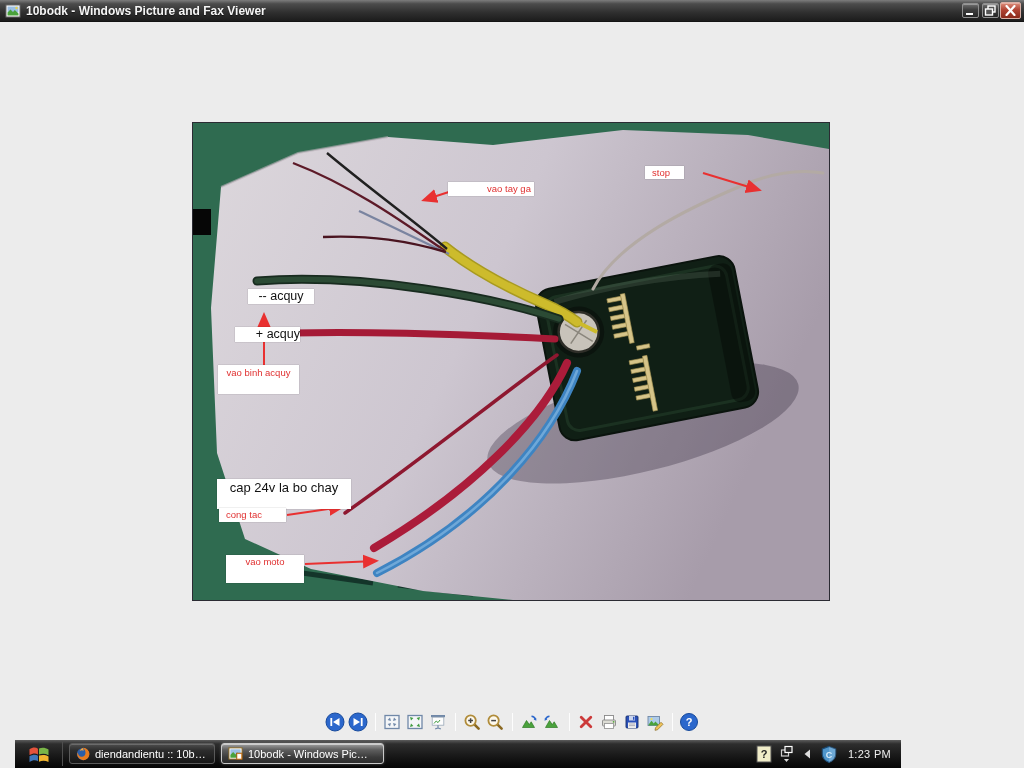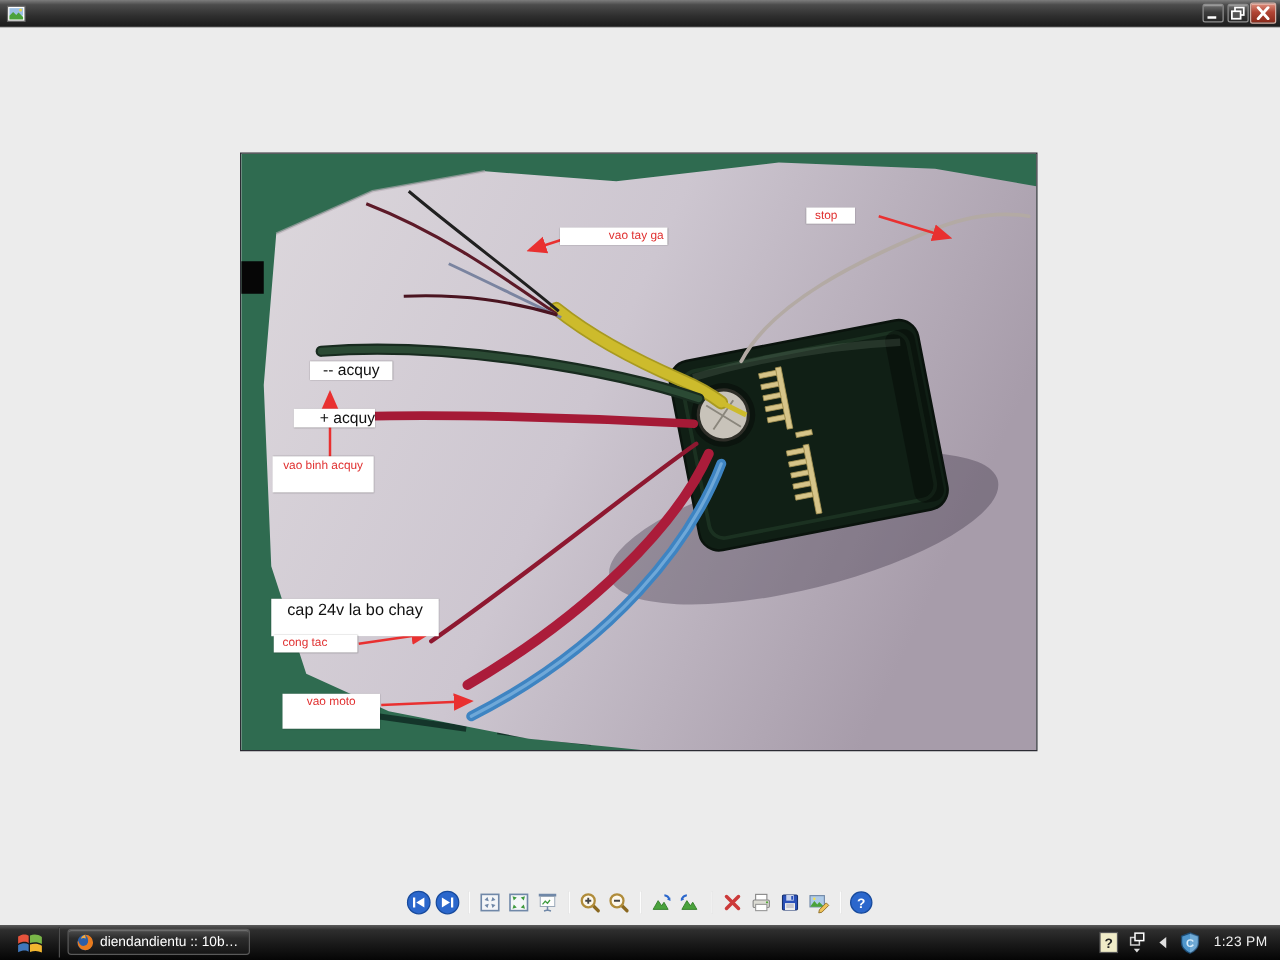--- a/index.html
+++ b/index.html
@@ -41,21 +41,21 @@
   .lbl-congtac    { left:26px;  top:385px; width:67px;  height:14px; line-height:14px; padding-left:7px; }
   .lbl-moto       { left:33px;  top:432px; width:78px;  height:28px; line-height:14px; text-align:center; }
 
   
   .vtoolbar { position:absolute; left:0; right:0; top:687px; height:26px;
     display:flex; justify-content:center; align-items:center; }
   .tbtn { width:23px; height:23px; display:flex; align-items:center; justify-content:center; }
   .tsep { width:1px; height:18px; background:#bcbcbc; border-right:1px solid #fdfdfd; margin:0 5px; }
 
   
-  .taskbar { position:absolute; left:0; top:740px; width:1024px; height:28px;
+  .taskbar { position:absolute; left:15px; top:740px; width:886px; height:28px;
     background:linear-gradient(180deg,#5c5c5c 0%,#2e2e2e 14%,#191919 55%,#050505 100%); }
   .start { position:absolute; left:10px; top:4px; width:28px; height:20px; display:flex;
     align-items:center; justify-content:center; }
   .tb-div { position:absolute; left:47px; top:2px; width:1px; height:24px;
     background:#000; border-right:1px solid #4e4e4e; }
   .taskbtn { position:absolute; top:3px; height:21px; border-radius:3px; display:flex;
     align-items:center; gap:5px; padding:0 6px; color:#fff; font-size:11px;
     border:1px solid #5a5a5a; background:linear-gradient(#4e4e4e,#2c2c2c 35%,#161616);
     box-shadow:inset 0 1px rgba(255,255,255,.18); overflow:hidden; }
   .taskbtn .tlabel { white-space:nowrap; overflow:hidden; text-overflow:ellipsis; }
@@ -72,20 +72,21 @@
 
 <div class="screen">
 
   <div class="titlebar">
     <svg class="title-icon" viewBox="0 0 16 16">
       <rect x="1" y="2" width="14" height="12" fill="#fff" stroke="#666"></rect>
       <rect x="2.5" y="3.5" width="11" height="6" fill="#9cc0e4"></rect>
       <path d="M2.5,9.5 L5.5,6.5 L8,9 L9.8,7 L13.5,10.5 V12.5 H2.5 Z" fill="#4aa23c"></path>
       <circle cx="11.5" cy="5" r="1.2" fill="#e8d24a"></circle>
     </svg>
+    <span class="title-text">10bodk - Windows Picture and Fax Viewer</span>
     <div class="wbtn min">
       <svg width="13" height="11" viewBox="0 0 13 11">
         <rect x="2" y="8" width="7" height="2" fill="#fff"></rect>
         </svg>
     </div>
     <div class="wbtn res">
       <svg width="13" height="11" viewBox="0 0 13 11">
         <rect x="4" y="1" width="7" height="6" fill="none" stroke="#fff" stroke-width="1.4"></rect>
         <rect x="1.5" y="4" width="7" height="6" fill="#555" stroke="#fff" stroke-width="1.4"></rect>
         </svg>
@@ -312,20 +313,30 @@
 
     <div class="taskbtn b1">
       <svg width="14" height="14" viewBox="0 0 16 16">
         <circle cx="8" cy="8" r="7" fill="#2b5ea8"></circle>
         <path d="M1.6,6.2 A7,7 0 1 0 8,1 C10.2,2.8 11.4,5 10.6,8.2 A4.2,4.2 0 0 1 3.2,9.4 Z" fill="#e87b1e"></path>
         <path d="M8,1 C6,1.6 4.6,3 4.2,4.6 C5.8,3.6 7.4,3.6 8.8,4.4 Z" fill="#f6a93c"></path>
         </svg>
       <span class="tlabel">diendandientu :: 10b…</span>
     </div>
 
+    <div class="taskbtn b2">
+      <svg width="15" height="15" viewBox="0 0 16 16">
+        <rect x="1" y="2" width="14" height="12" fill="#fff" stroke="#8a6820"></rect>
+        <rect x="2.5" y="3.5" width="11" height="6" fill="#9cc0e4"></rect>
+        <path d="M2.5,9.5 L5.5,6.5 L8,9 L9.8,7 L13.5,10.5 V12.5 H2.5 Z" fill="#4aa23c"></path>
+        <rect x="9" y="7.5" width="6" height="7" fill="#e8943c" stroke="#8a5010" stroke-width="0.6"></rect>
+        <rect x="10" y="8.6" width="4" height="4.8" fill="#fdfdfd"></rect>
+        </svg>
+      <span class="tlabel">10bodk - Windows Pic…</span>
+    </div>
 
     <div class="tray">
       <svg width="16" height="18" viewBox="0 0 16 18">
         <rect x="1" y="1" width="14" height="16" fill="#f0ecc8" stroke="#555"></rect>
         <text x="8" y="13" text-anchor="middle" font-size="11" font-weight="bold" fill="#222" font-family="Liberation Sans, sans-serif">?</text>
         </svg>
       <svg width="14" height="18" viewBox="0 0 14 18">
         <rect x="1.5" y="5" width="7" height="6" fill="none" stroke="#cfcfcf" stroke-width="1.2"></rect>
         <rect x="5" y="1.5" width="7" height="6" fill="#2a2a2a" stroke="#fff" stroke-width="1.2"></rect>
         <path d="M4,14 L9,14 L6.5,17 Z" fill="#dcdcdc"></path>

